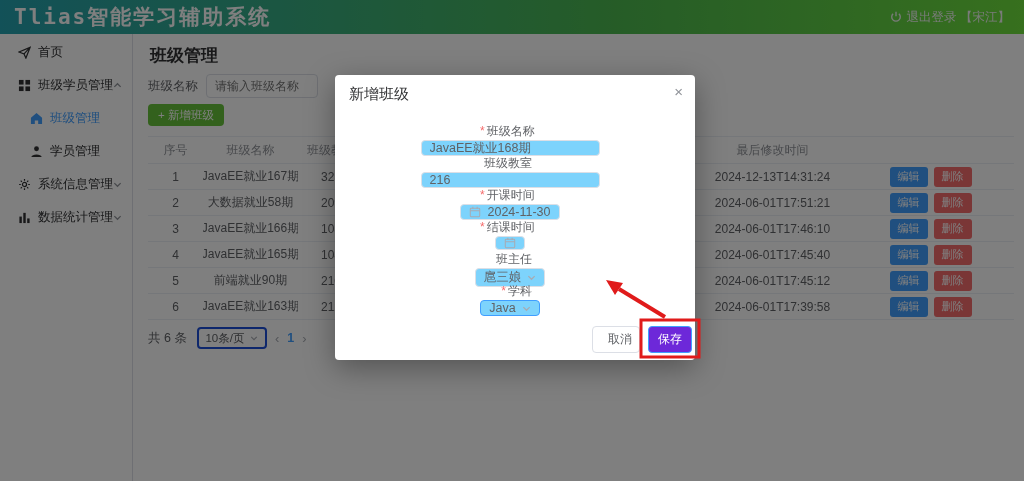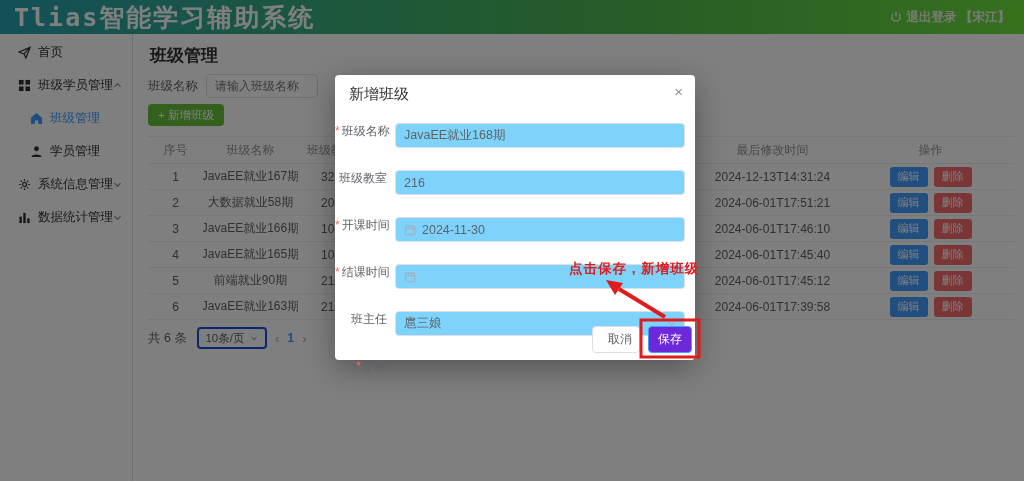--- a/index.html
+++ b/index.html
@@ -4,23 +4,23 @@
 <style>
   * { margin:0; padding:0; box-sizing:border-box; }
   html,body { width:1024px; height:481px; overflow:hidden; background:#fff;
     font-family:"Liberation Sans","DejaVu Sans",sans-serif; }
   #app { position:relative; width:1024px; height:481px; background:#fff; overflow:hidden; }
 
   
   .app-header { position:absolute; left:0; top:0; width:1024px; height:34px; z-index:1;
     background:linear-gradient(90deg,#25a2b0 0%,#4cb94f 60%,#6ee03c 100%);
     display:flex; align-items:center; justify-content:space-between; padding:0 14px; }
-  .app-title { color:#fff; font-weight:bold; font-size:25px; letter-spacing:2px;
+  .app-title { color:#fff; font-weight:bold; font-size:21px; letter-spacing:2px;
     font-family:"DejaVu Sans Mono","Liberation Mono",monospace; }
-  .logout { display:flex; align-items:center; gap:5px; color:#f2f6f2; font-size:12.5px; cursor:pointer;font-weight:bold; }
+  .logout { display:flex; align-items:center; gap:5px; color:#f2f6f2; font-size:12.5px; cursor:pointer; }
 
   
   .sidebar { position:absolute; left:0; top:34px; bottom:0; width:133px; background:#fff;
     border-right:1px solid #dcdfe6; z-index:1; padding-top:2px; }
   .side-item { height:33px; display:flex; align-items:center; padding:0 10px 0 18px;
     font-size:12.5px; color:#303133; cursor:pointer; }
   .side-item .lbl { margin-left:7px; flex:1; white-space:nowrap; }
   .side-item.sub { padding-left:30px; }
   .side-item.active { color:#409eff; }
   .side-item .arrow { margin-left:auto; }
@@ -63,21 +63,21 @@
   .pg-num { color:#409eff; font-weight:bold; cursor:pointer; }
 
   
   .overlay { position:absolute; inset:0; background:rgba(0,0,0,0.5); z-index:5; }
   .dialog { position:absolute; left:335px; top:75px; width:360px; height:285px; background:#fff;
     border-radius:4px; box-shadow:0 8px 30px rgba(0,0,0,.35); z-index:6; }
   .dlg-title { position:absolute; left:14px; top:10px; font-size:15px; color:#303133; }
   .dlg-close { position:absolute; right:12px; top:8px; color:#909399; font-size:15px; cursor:pointer;
     background:none; border:none; font-family:"Liberation Sans",sans-serif; }
   .dlg-form { position:absolute; left:0; top:48px; right:10px; }
-  .f-row { display:flex; align-items:flex-start; height:25px; margin-bottom:22px; }
+  .f-row { display:flex; align-items:center; height:25px; margin-bottom:7px;flex-direction:column; }
   .f-label { width:52px; flex-shrink:0; text-align:right; font-size:12px; color:#606266;
     margin-right:8px; white-space:nowrap; }
   .req { color:#f56c6c; margin-right:2px; }
   .f-ctrl { flex:1; height:25px; border:1px solid #dcdfe6; border-radius:4px; background:#7dd3fc;
     display:flex; align-items:center; padding:0 8px; font-size:12.5px; color:#606266; gap:6px; }
   .f-ctrl input { border:none; outline:none; width:100%; font-size:12.5px; color:#606266;
     font-family:"Liberation Sans",sans-serif; background:transparent; }
   .f-ctrl .grow { flex:1; }
   .f-ctrl.focused { border-color:#409eff; }
   .dlg-btn { position:absolute; height:27px; border-radius:4px; font-size:12px; cursor:pointer;
@@ -196,21 +196,20 @@
   </div>
 
   <button class="add-btn">+ 新增班级</button>
 
   <div class="table">
     <div class="t-row head">
       <div class="c c1">序号</div>
       <div class="c c2">班级名称</div>
       <div class="c c3">班级教室</div>
       <div class="c c4">最后修改时间</div>
-      <div class="c c5">操作</div>
     </div>
 
     <div class="t-row">
       <div class="c c1">1</div>
       <div class="c c2">JavaEE就业167期</div>
       <div class="c c3">325</div>
       <div class="c c4">2024-12-13T14:31:24</div>
       <div class="c c5">
         <button class="mini-btn edit">编辑</button>
         <button class="mini-btn del">删除</button>
@@ -335,29 +334,36 @@
           <span class="grow">扈三娘</span>
           <span class="icon-svg">
             <svg width="9" height="9" viewBox="0 0 10 10">
                 <polyline points="1.5,3.5 5,7 8.5,3.5" fill="none" stroke="#a8abb2" stroke-width="1.4"></polyline>
               </svg>
           </span>
         </div>
       </div>
       <div class="f-row">
         <span class="f-label"><span class="req">*</span><span>学科</span></span>
+        <div class="f-ctrl focused">
+          <span class="grow">Java</span>
+          <span class="icon-svg">
+            <svg width="9" height="9" viewBox="0 0 10 10">
+                <polyline points="1.5,3.5 5,7 8.5,3.5" fill="none" stroke="#a8abb2" stroke-width="1.4"></polyline>
+              </svg>
+          </span>
+        </div>
       </div>
     </div>
 
     <button class="dlg-btn btn-cancel">取消</button>
     <button class="dlg-btn btn-save">保存</button>
   </div>
 
   <div class="anno-layer">
-    <div class="anno-text">点击保存 , 新增班级</div>
     <svg width="1024" height="481" viewBox="0 0 1024 481">
       <line x1="665" y1="317" x2="619" y2="289" stroke="#e01b1b" stroke-width="4"></line>
       <polygon points="606,280 623,283 615,295" fill="#e01b1b"></polygon>
       <rect x="641" y="320" width="58" height="37" fill="none" stroke="#e01b1b" stroke-width="3"></rect>
     </svg>
   </div>
 
 </div>
 
 </body></html>

